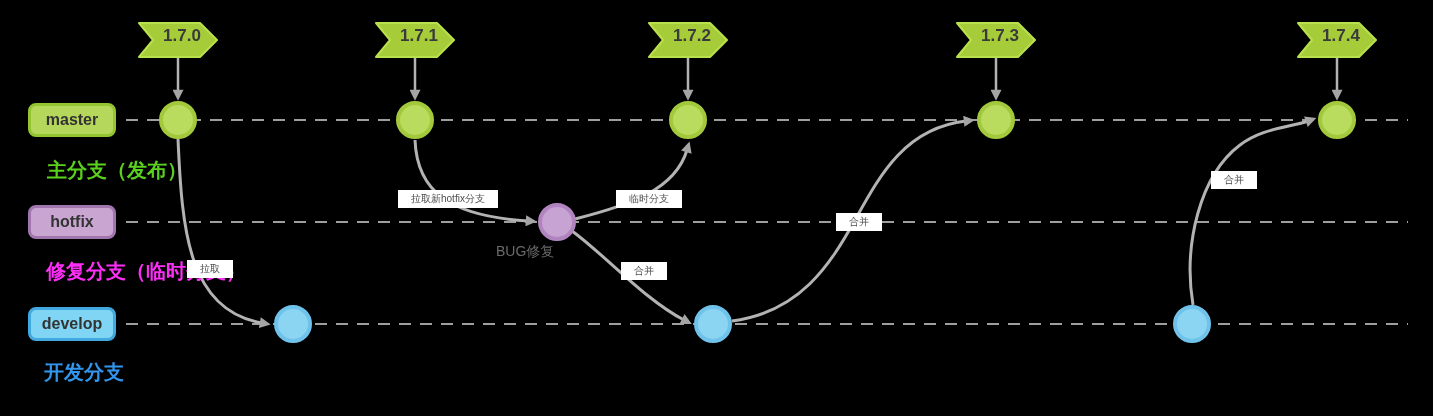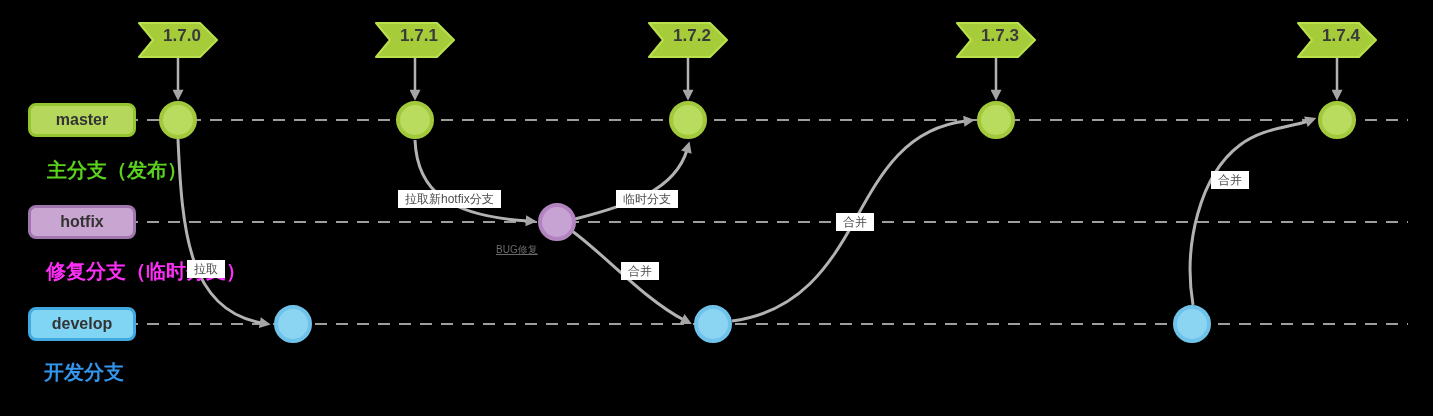--- a/index.html
+++ b/index.html
@@ -21,39 +21,39 @@
   .tag{position:absolute;top:22px;width:80px;height:28px;}
   .tag svg{position:absolute;left:0;top:0;display:block;}
   .tag polygon{fill:var(--tag-fill,#a6cc3a);stroke:var(--tag-stroke,#b9e14c);stroke-width:2;stroke-linejoin:round;}
   .tag-label{
     position:absolute;left:14px;right:6px;top:0;bottom:0;
     display:flex;align-items:center;justify-content:center;
     font-size:17px;font-weight:bold;color:var(--tag-text,#3a3a3a);
   }
 
   .branch-box{
-    position:absolute;left:28px;width:108px;height:34px;box-sizing:border-box;
+    position:absolute;left:28px;width:88px;height:34px;box-sizing:border-box;
     border-radius:8px;border:3px solid;
     display:flex;align-items:center;justify-content:center;
     font-size:16px;font-weight:bold;color:var(--box-text,#333);
   }
   .master-box{top:103px;background:var(--master-box-fill,#b5d75c);border-color:var(--master-box-border,#94c430);}
   .hotfix-box{top:205px;background:var(--hotfix-box-fill,#c9a6d2);border-color:var(--hotfix-box-border,#a176af);}
   .develop-box{top:307px;background:var(--develop-box-fill,#7fd5f3);border-color:var(--develop-box-border,#41a8e0);}
 
   .branch-desc{position:absolute;font-size:20px;font-weight:bold;white-space:nowrap;margin-left:19px;}
   .master-desc{left:28px;top:157px;color:var(--master-desc-text,#5ad11d);}
   .hotfix-desc{left:27px;top:258px;color:var(--hotfix-desc-text,#fd2ff7);}
   .develop-desc{left:25px;top:359px;color:var(--develop-desc-text,#3296ee);}
 
   .edge-label{
     position:absolute;background:var(--edge-label-bg,#fff);color:var(--edge-label-text,#4d4d4d);
-    font-size:12px;line-height:16px;padding:1px 7px;white-space:nowrap;
+    font-size:10px;line-height:16px;padding:1px 13px;white-space:nowrap;
   }
-  .note{position:absolute;color:var(--note-text,#6a6a6a);font-size:10px;white-space:nowrap;text-decoration:underline;}
+  .note{position:absolute;color:var(--note-text,#6a6a6a);font-size:14px;white-space:nowrap;}
 </style>
 </head>
 <body>
 
 <div class="canvas">
 
   <svg class="flow" width="1433" height="416" viewBox="0 0 1433 416">
     <defs>
       <marker id="arrowhead" viewBox="0 0 10 10" refX="2" refY="5" markerWidth="13" markerHeight="11" markerUnits="userSpaceOnUse" orient="auto">
         <path class="arrowhead" d="M0 0 L10 5 L0 10 z"></path>

